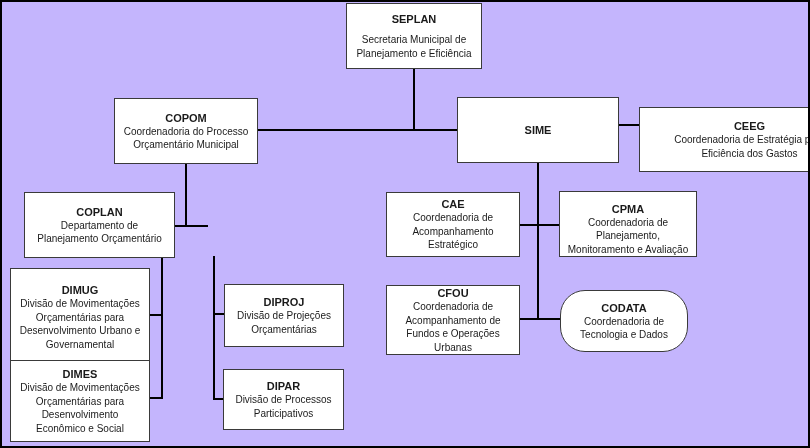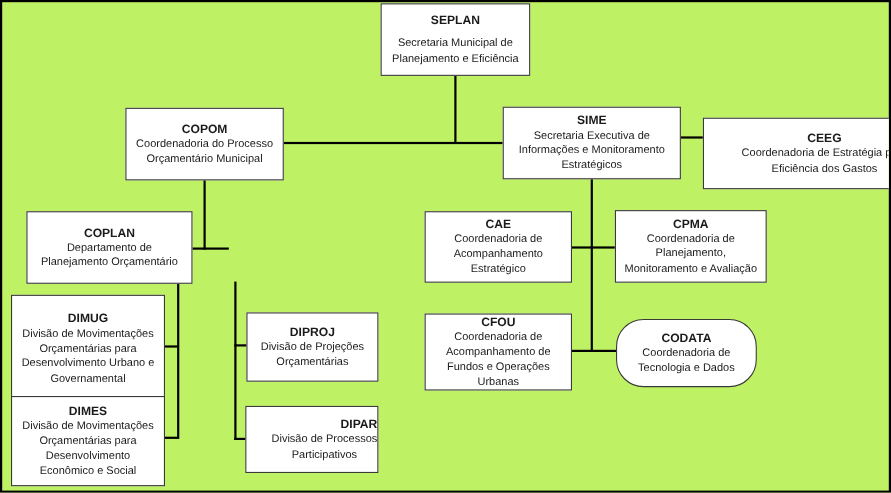--- a/index.html
+++ b/index.html
@@ -1,18 +1,18 @@
 <!DOCTYPE html>
 <html><head>
 <meta charset="utf-8">
 <style>
   html,body{margin:0;padding:0;background:#fff;}
   .canvas{
     position:relative;width:810px;height:448px;
-    box-sizing:border-box;border:2px solid #000;background:#bef264;
+    box-sizing:border-box;border:2px solid #000;background:#c4b5fd;
     font-family:"Liberation Sans",sans-serif;color:#1a1a1a;overflow:hidden;
   }
   .node{
     position:absolute;box-sizing:border-box;border:1.4px solid #3a3a3a;background:#fff;
     display:flex;flex-direction:column;justify-content:center;align-items:center;
     text-align:center;z-index:2;
   }
   .node .code{font-weight:bold;font-size:11px;line-height:14px;white-space:pre;}
   .node .label{font-size:10px;line-height:13.5px;white-space:pre;}
   .node.gap .code{margin-bottom:7px;}
@@ -45,23 +45,20 @@
   </div>
 
   <div class="node" style="left:112px;top:96px;width:144px;height:66px;">
     <div class="code">COPOM</div>
     <div class="label">Coordenadoria do Processo
 Orçamentário Municipal</div>
   </div>
 
   <div class="node" style="left:455px;top:95px;width:162px;height:66px;">
     <div class="code">SIME</div>
-    <div class="label">Secretaria Executiva de
-Informações e Monitoramento
-Estratégicos</div>
   </div>
 
   <div class="node" style="left:637px;top:105px;width:180px;height:65px;padding-left:41px;">
     <div class="code">CEEG</div>
     <div class="label">Coordenadoria de Estratégia para
 Eficiência dos Gastos</div>
   </div>
 
   <div class="node" style="left:22px;top:190px;width:151px;height:66px;">
     <div class="code">COPLAN</div>
@@ -70,21 +67,21 @@
   </div>
 
 
   <div class="node" style="left:384px;top:190px;width:134px;height:65px;">
     <div class="code">CAE</div>
     <div class="label">Coordenadoria de
 Acompanhamento
 Estratégico</div>
   </div>
 
-  <div class="node" style="left:557px;top:189px;width:138px;height:66px;">
+  <div class="node" style="left:557px;top:189px;width:138px;height:66px;justify-content:flex-end;">
     <div class="code">CPMA</div>
     <div class="label">Coordenadoria de
 Planejamento,
 Monitoramento e Avaliação</div>
   </div>
 
   <div class="node" style="left:8px;top:266px;width:140px;height:98px;">
     <div class="code">DIMUG</div>
     <div class="label">Divisão de Movimentações
 Orçamentárias para
@@ -99,21 +96,21 @@
 Desenvolvimento
 Econômico e Social</div>
   </div>
 
   <div class="node" style="left:222px;top:282px;width:120px;height:63px;">
     <div class="code">DIPROJ</div>
     <div class="label">Divisão de Projeções
 Orçamentárias</div>
   </div>
 
-  <div class="node" style="left:221px;top:367px;width:121px;height:61px;align-items:flex-end;">
+  <div class="node" style="left:221px;top:367px;width:121px;height:61px;">
     <div class="code">DIPAR</div>
     <div class="label">Divisão de Processos
 Participativos</div>
   </div>
 
   <div class="node" style="left:384px;top:283px;width:134px;height:70px;">
     <div class="code">CFOU</div>
     <div class="label">Coordenadoria de
 Acompanhamento de
 Fundos e Operações

